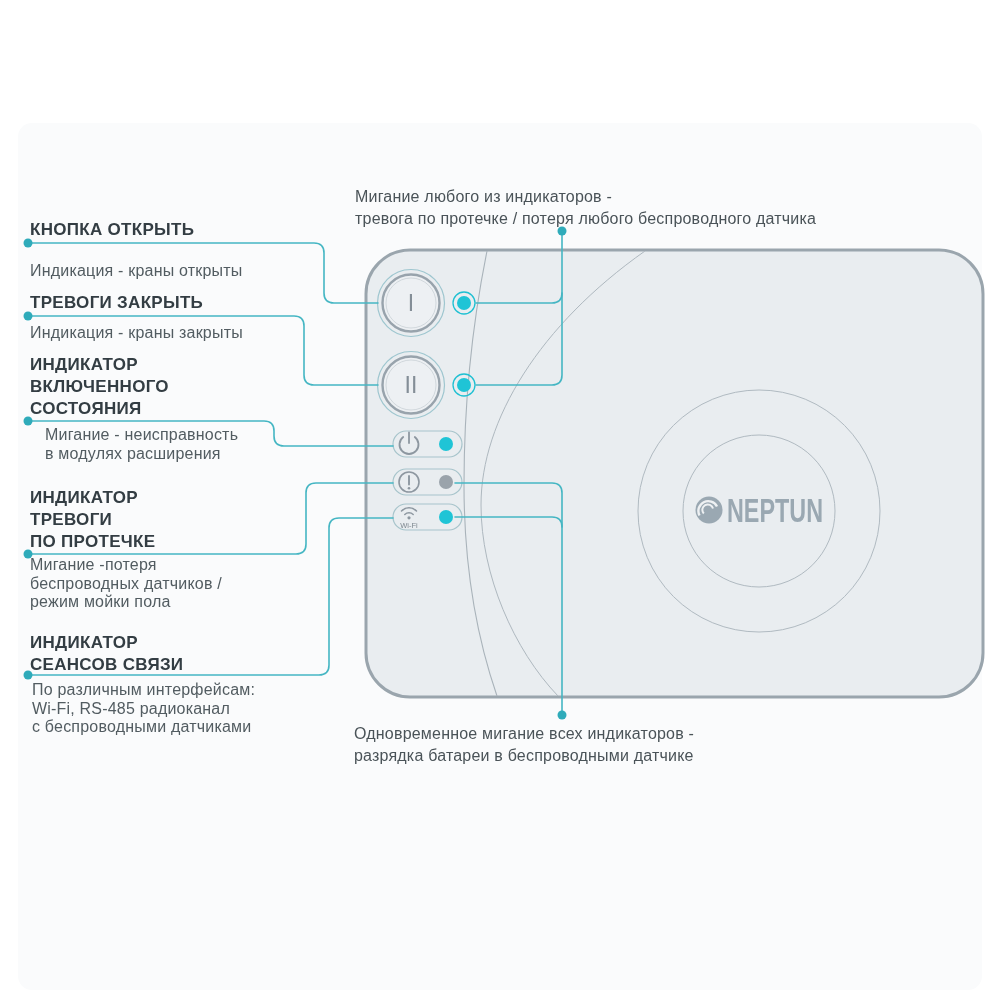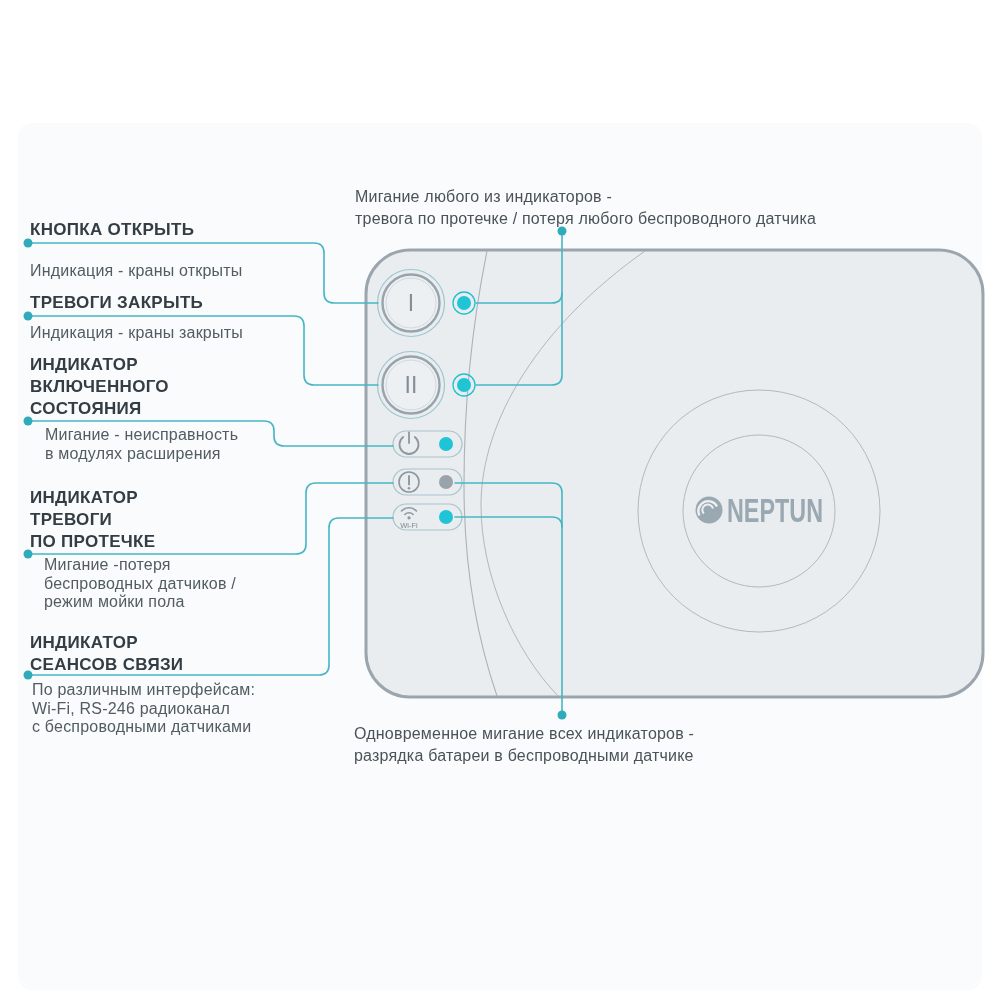--- a/index.html
+++ b/index.html
@@ -133,23 +133,23 @@
 
   <div class="txt label-title" style="left:30px;top:354px;">ИНДИКАТОР
 ВКЛЮЧЕННОГО
 СОСТОЯНИЯ</div>
   <div class="txt label-desc" style="left:45px;top:426px;">Мигание - неисправность
 в модулях расширения</div>
 
   <div class="txt label-title" style="left:30px;top:487px;">ИНДИКАТОР
 ТРЕВОГИ
 ПО ПРОТЕЧКЕ</div>
-  <div class="txt label-desc" style="left:44px;top:556px;">Мигание -потеря
+  <div class="txt label-desc" style="left:30px;top:556px;">Мигание -потеря
 беспроводных датчиков /
 режим мойки пола</div>
 
   <div class="txt label-title" style="left:30px;top:632px;">ИНДИКАТОР
 СЕАНСОВ СВЯЗИ</div>
   <div class="txt label-desc" style="left:32px;top:681px;">По различным интерфейсам:
-Wi-Fi, RS-246 радиоканал
+Wi-Fi, RS-485 радиоканал
 с беспроводными датчиками</div>
 
 </div>
 
 </body></html>

